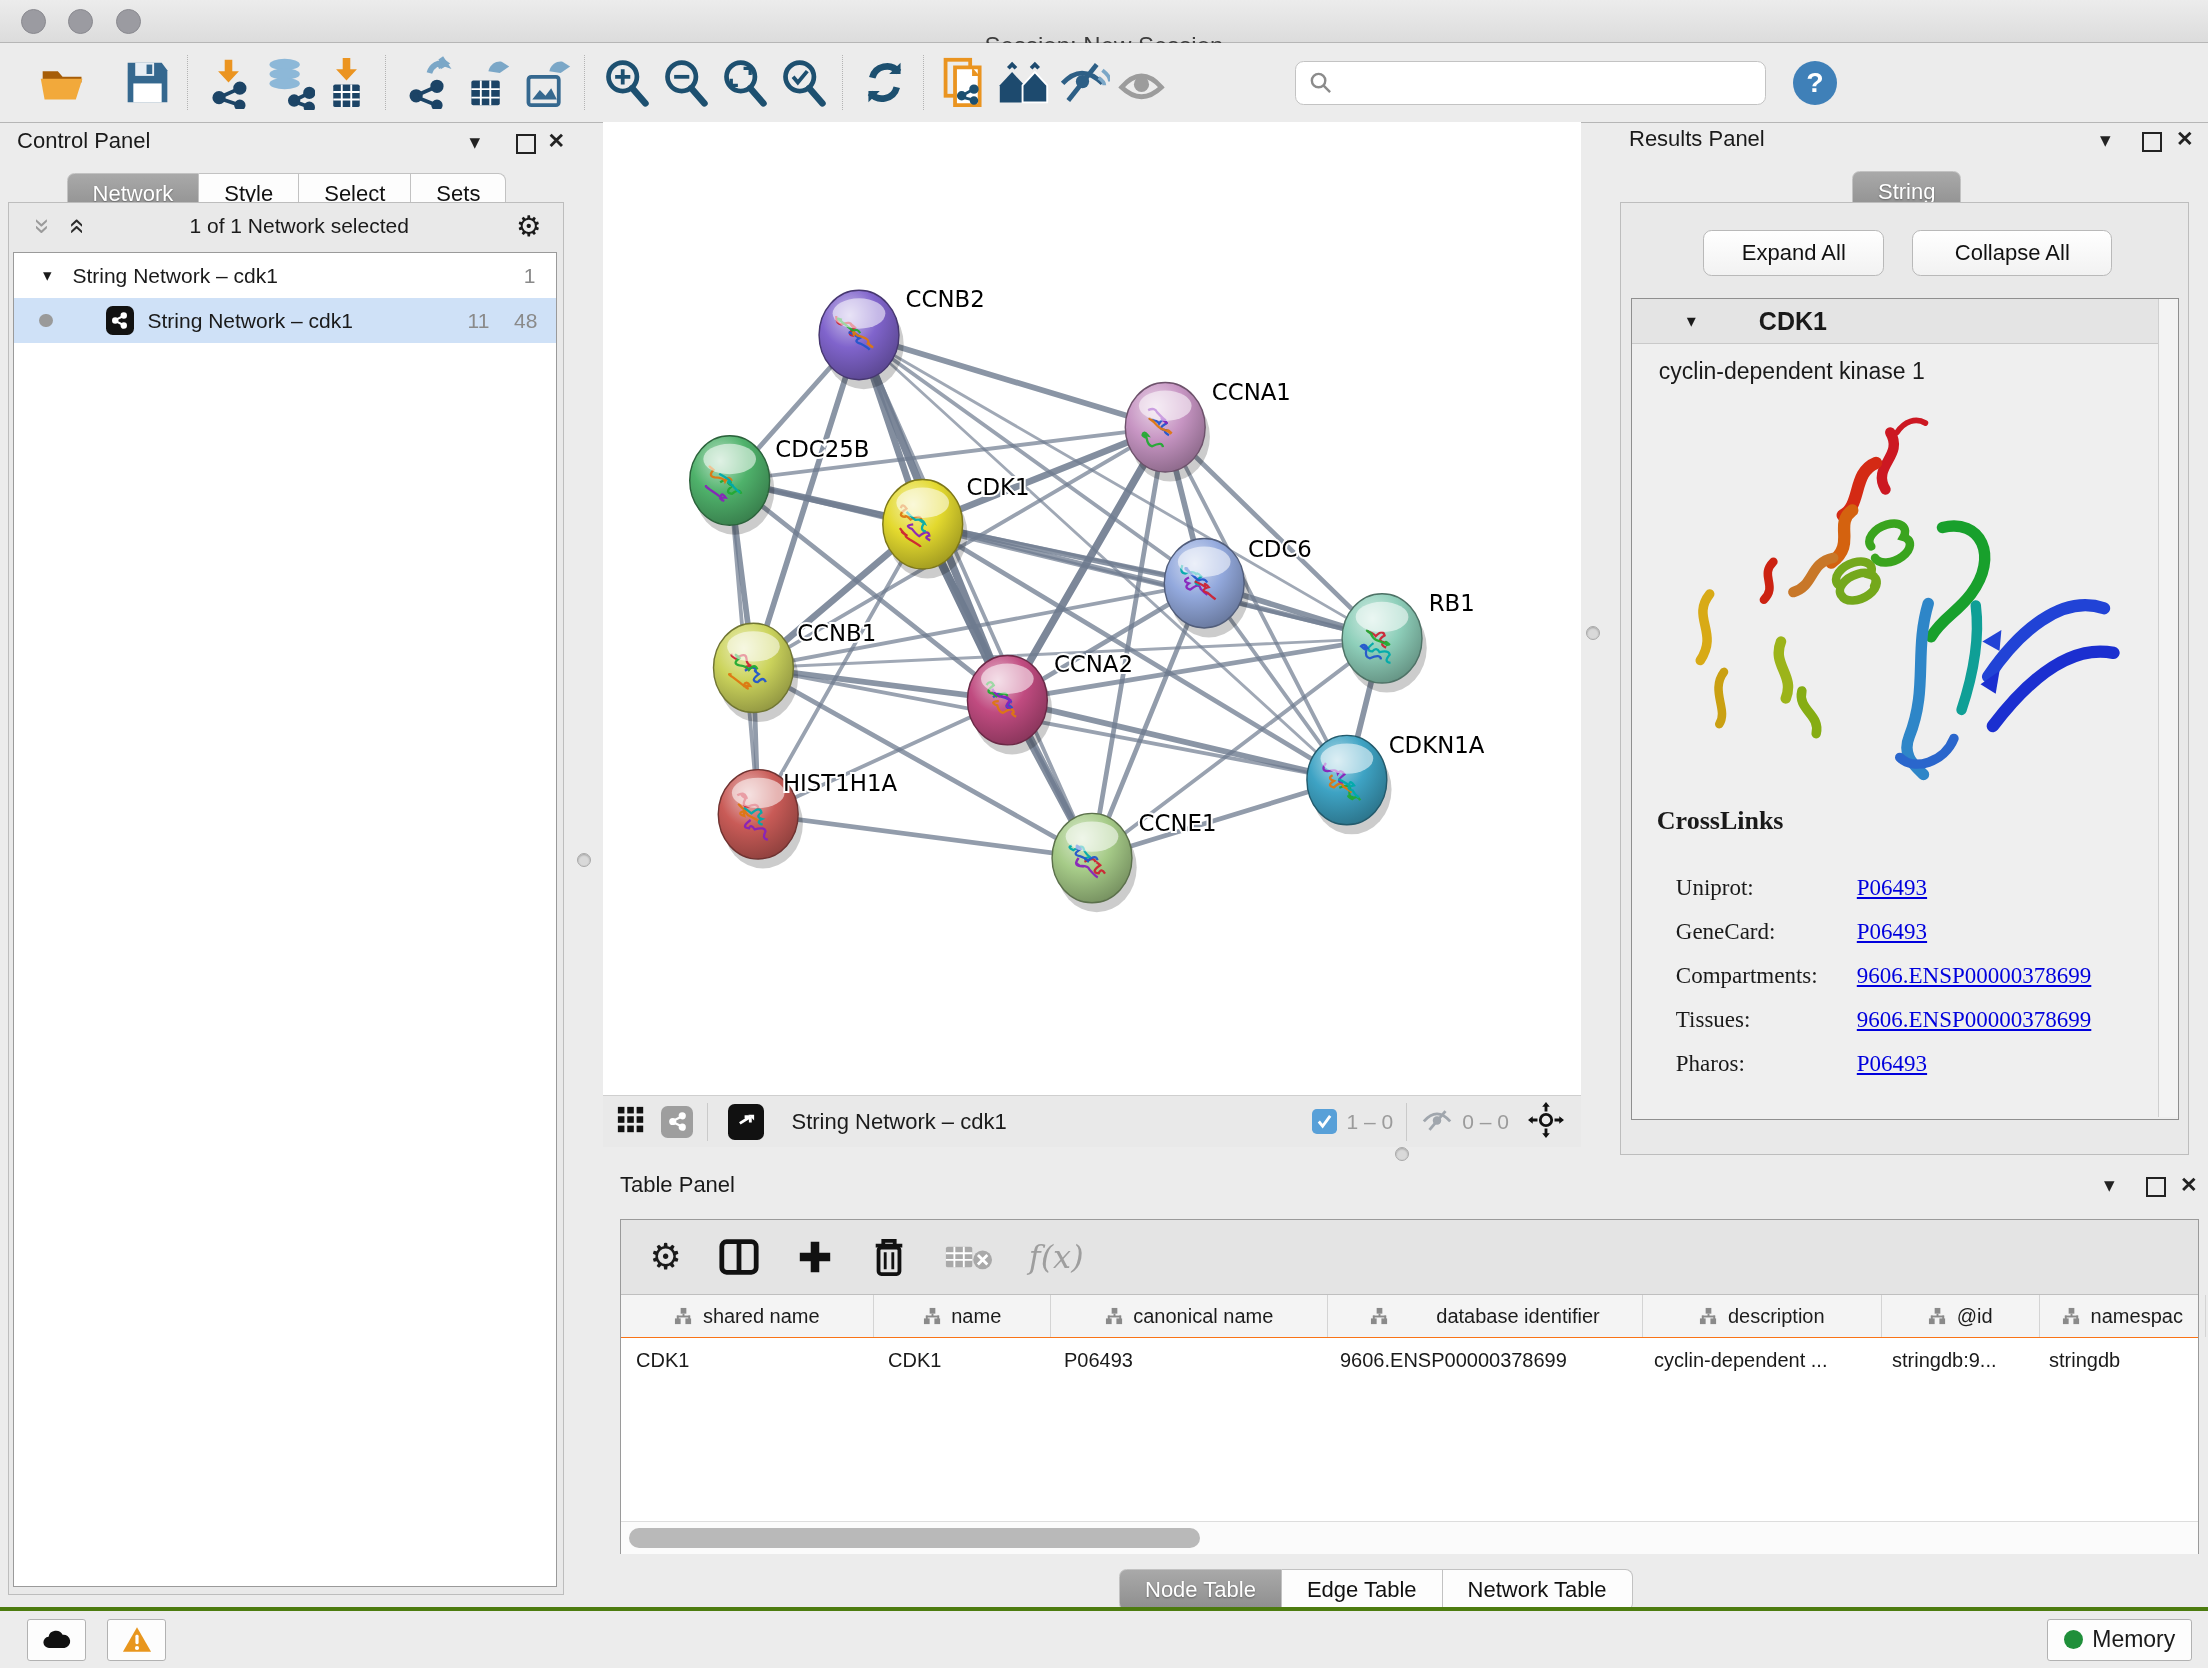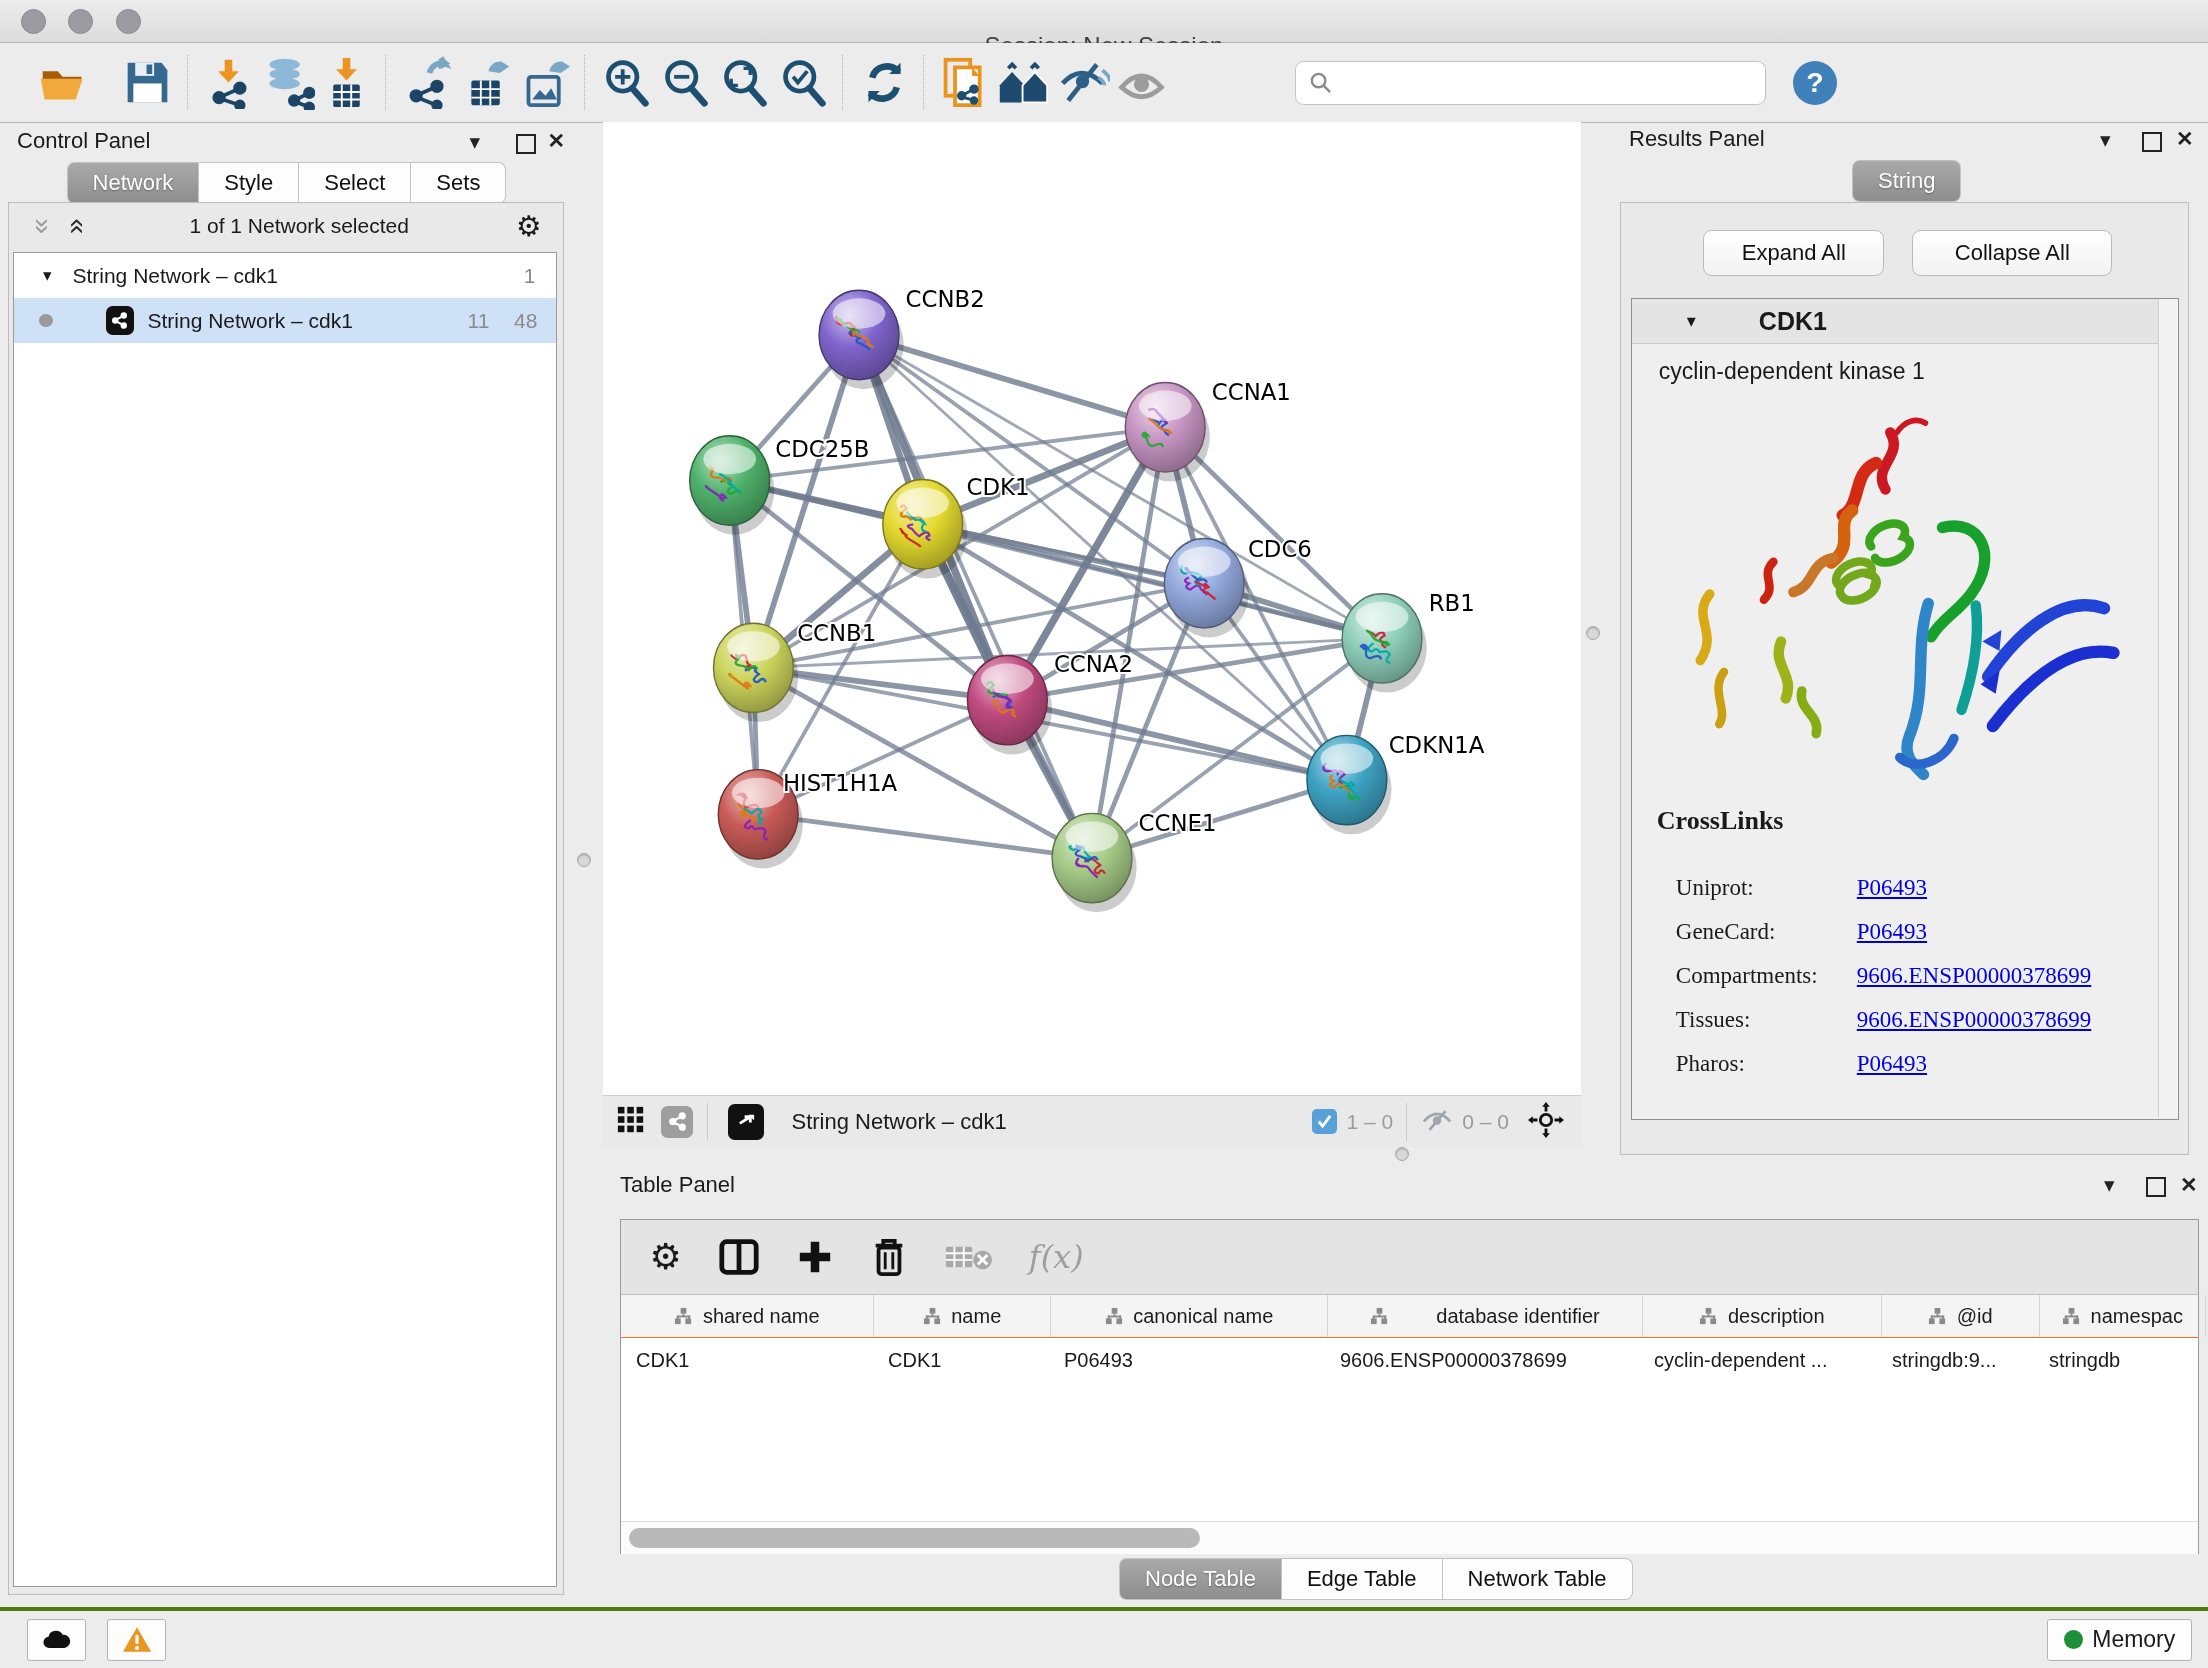--- a/index.html
+++ b/index.html
@@ -20,21 +20,21 @@
   .tsep{width:1.9px;height:55px;border-left:1.9px dotted #b3b3b3;margin:0 9.5px;flex:0 0 auto;}
   .searchbox{width:457px;height:42px;background:#fff;border:1px solid #c3c3c3;border-radius:8.6px;
     margin-left:124px;display:flex;align-items:center;padding-left:11.4px;}
   .helpbtn{width:44px;height:44px;border-radius:50%;background:#3f80b8;color:#fff;font-size:28.5px;
     font-weight:bold;display:flex;align-items:center;justify-content:center;margin-left:27px;}
 
   
   .panel-title{font-size:22px;color:#1a1a1a;}
   .phead-ic{font-size:21px;color:#222;cursor:default;}
   .float-ic{width:16px;height:16px;border:2.4px solid #222;display:inline-block;}
-  .tabs{display:flex;}
+  .tabs{display:flex;margin-top:11px;}
   .tab{height:40px;line-height:40px;padding:0 25px;background:#fdfdfd;border:1px solid #c2c2c2;
     border-left:none;font-size:22px;color:#111;}
   .tab:first-child{border-left:1px solid #c2c2c2;border-radius:7.6px 0 0 7.6px;}
   .tab:last-child{border-radius:0 7.6px 7.6px 0;}
   .tab.active{background:linear-gradient(#a9a9a9,#8e8e8e);color:#fff;text-shadow:0 1px 1.9px rgba(0,0,0,.35);}
   .tab.single{border-radius:7.6px;border-left:1px solid #c2c2c2;}
 
   
   .cp-box{background:#e9e9e9;border:1px solid #bdbdbd;}
   .cp-bar{height:46px;display:flex;align-items:center;}

